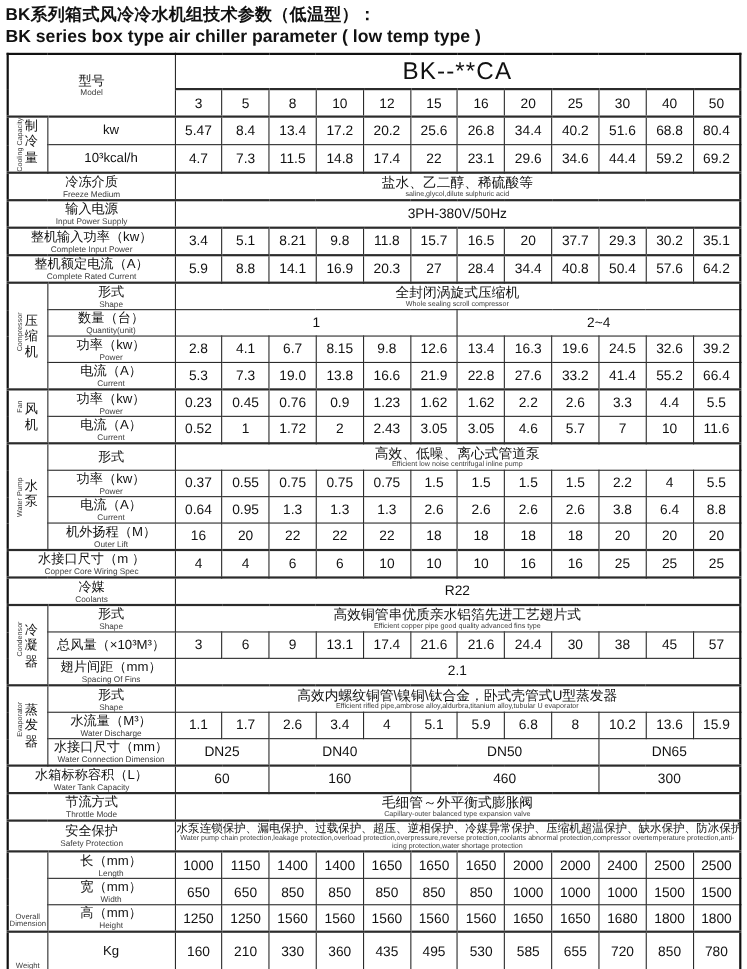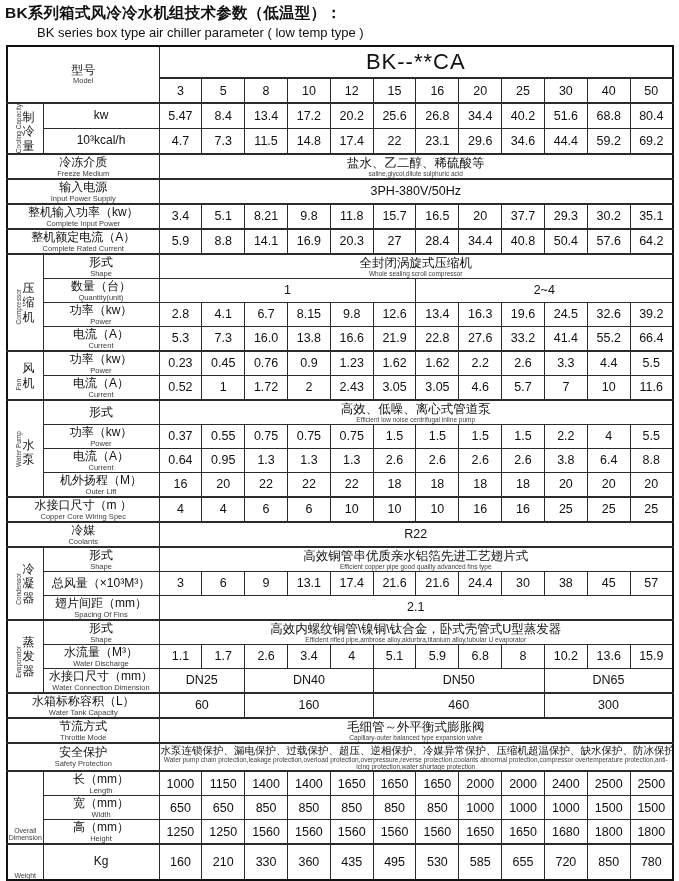--- a/index.html
+++ b/index.html
@@ -1,31 +1,31 @@
 <!DOCTYPE html>
 <html><head>
 <meta charset="utf-8">
 <style>
   html,body{margin:0;padding:0;background:#fff;}
   body{width:679px;font-family:"Liberation Sans","DejaVu Sans",sans-serif;color:#111;}
   .titles{padding:3px 6px 5px 5px;}
   .title-zh{font-size:15.5px;font-weight:bold;letter-spacing:.2px;}
-  .title-en{font-size:13px;font-weight:normal;margin-top:1px;margin-left:32px;}
+  .title-en{font-size:16px;font-weight:bold;margin-top:1px;}
   table{border-collapse:collapse;table-layout:fixed;width:668px;margin-left:6px;border:2px solid #111;}
   th,td{border:1px solid #2b2b2b;text-align:center;vertical-align:middle;padding:0 1px;font-weight:normal;height:23px;overflow:hidden;}
   tr.sec th,tr.sec td{border-top-width:2px;}
   .series{font-size:22px;height:30px;letter-spacing:1px;}
   .mnum{font-size:12.5px;}
   .zh{font-size:12px;line-height:1.15;}
   .en{font-size:7.5px;line-height:1.05;color:#3d3d3d;display:block;}
   .val{font-size:12.5px;line-height:1.15;}
   .val.sm{font-size:10.5px;white-space:nowrap;}
   .sub{font-size:6.5px;line-height:1.1;color:#3d3d3d;display:block;}
   .gcell{padding:0;}
-  .vwrap{display:flex;align-items:flex-end;justify-content:center;}
+  .vwrap{display:flex;align-items:flex-start;justify-content:center;}
   .ven{writing-mode:vertical-rl;transform:rotate(180deg);font-size:6.5px;color:#3d3d3d;letter-spacing:0;max-height:90px;line-height:1;}
   .vzh{width:13px;word-break:break-all;font-size:12px;line-height:1.2;}
   .hzh{font-size:11.5px;line-height:1.15;word-break:break-all;margin-left:43px;}
   .hen{font-size:7px;color:#3d3d3d;line-height:1.05;}
 </style>
 </head>
 <body>
 
 <div class="titles">
   <div class="title-zh">BK系列箱式风冷冷水机组技术参数（低温型）：</div>
@@ -337,21 +337,21 @@
           <div class="zh">电流（A）</div>
           <span class="en">Current</span>
         </th>
         <td>
           <div class="val">5.3</div>
         </td>
         <td>
           <div class="val">7.3</div>
         </td>
         <td>
-          <div class="val">16.0</div>
+          <div class="val">19.0</div>
         </td>
         <td>
           <div class="val">13.8</div>
         </td>
         <td>
           <div class="val">16.6</div>
         </td>
         <td>
           <div class="val">21.9</div>
         </td>

